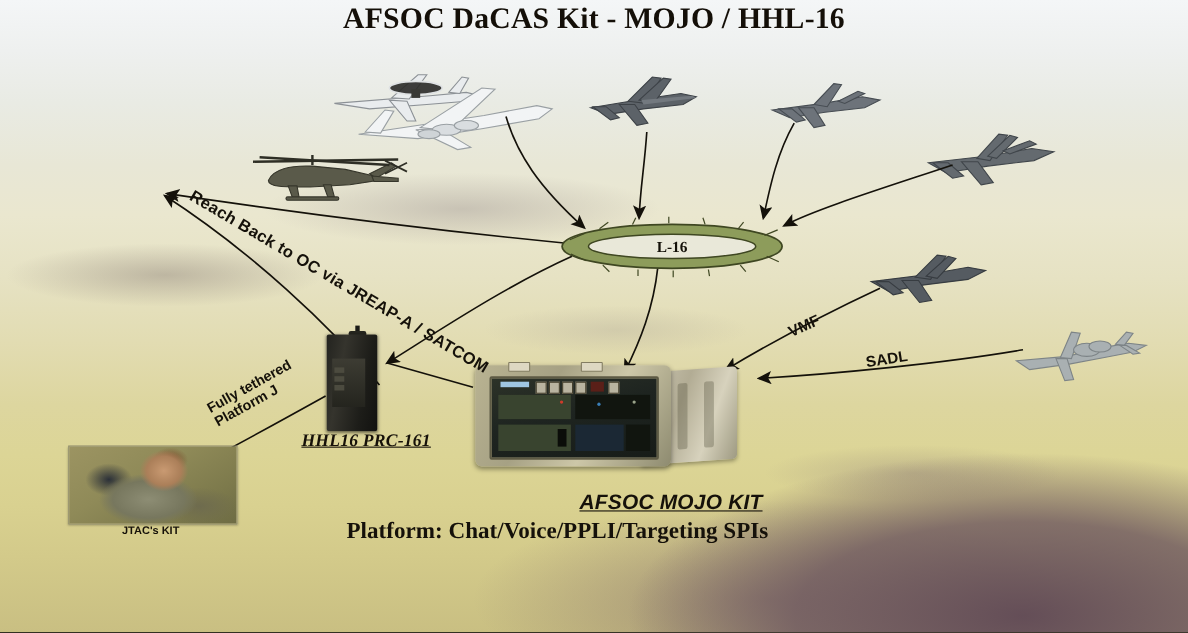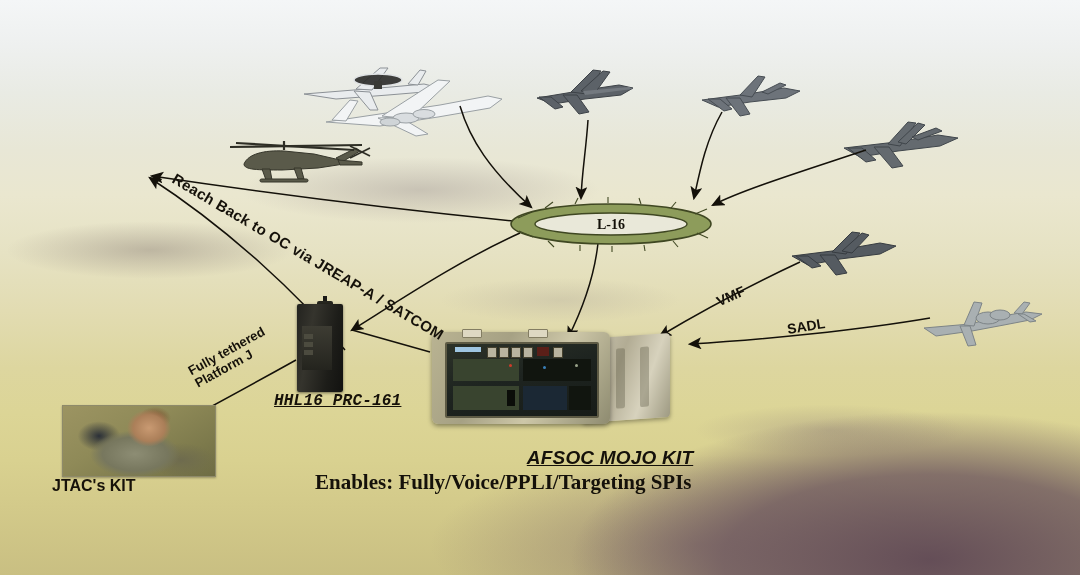--- a/index.html
+++ b/index.html
@@ -37,22 +37,22 @@
   #lbl-reachback{left:178px;top:170px;font-size:15px;transform:rotate(30.5deg);transform-origin:left top;
      font-family:"Liberation Sans",sans-serif;letter-spacing:.3px;}
   #lbl-tether{left:186px;top:366px;font-size:13px;transform:rotate(-29deg);transform-origin:left top;
      font-family:"Liberation Sans",sans-serif;line-height:1.05;}
   #lbl-vmf{left:716px;top:288px;font-size:14px;transform:rotate(-24deg);font-family:"Liberation Sans",sans-serif;}
   #lbl-sadl{left:787px;top:318px;font-size:14px;transform:rotate(-9deg);font-family:"Liberation Sans",sans-serif;}
 
   
   .caption{position:absolute;font-weight:bold;color:#161109;}
   #cap-prc{left:274px;top:392px;font-size:16px;font-style:italic;text-decoration:underline;
-     font-family:Liberation Mono, monospace;letter-spacing:.2px;}
-  #cap-jtac{left:52px;top:477px;width:170px;text-align:left;font-size:16px;
+     font-family:Liberation Serif, serif;letter-spacing:.2px;}
+  #cap-jtac{left:52px;top:477px;width:170px;text-align:center;font-size:10px;
      font-family:"Liberation Sans",sans-serif;}
 
   
   #bottom{position:absolute;left:300px;top:447px;width:620px;color:#15110a;}
   #bottom .hdr{text-align:center;font-size:19px;font-weight:bold;font-style:italic;
      text-decoration:underline;font-family:"Liberation Sans",sans-serif;letter-spacing:.2px;}
   #bottom .l1,#bottom .l2{font-size:19px;font-family:"Liberation Sans",sans-serif;
      font-weight:600;margin-left:15px;line-height:1.18;}
   #bottom .l3{font-size:21px;font-weight:bold;margin-left:15px;margin-top:1px;
      font-family:"Liberation Serif",serif;}
@@ -103,20 +103,21 @@
 
   
   .ac{position:absolute;}
   .ac svg{position:static;display:block;}
 </style>
 </head>
 <body>
 
 <div id="stage">
 
+  <div id="title">AFSOC DaCAS Kit - MOJO / HHL-16</div>
 
   <div class="layer">
 
     <div class="ac" style="left:296px;top:62px;">
       <svg width="150" height="58" viewBox="0 0 150 58">
         <g fill="#e9ecee" stroke="#8c9196" stroke-width="1">
           <path d="M8 32 L95 25 L128 22 L140 25 L128 30 L92 33 L40 37 Z"></path>
           <path d="M60 27 L84 6 L92 6 L76 28 Z"></path>
           <path d="M58 29 L74 48 L82 48 L74 30 Z"></path>
           <path d="M112 22 L124 8 L130 9 L122 23 Z"></path>
@@ -334,16 +335,16 @@
   </div>
 
   <div class="linelabel" id="lbl-vmf">VMF</div>
   <div class="linelabel" id="lbl-sadl">SADL</div>
 
   <div class="caption" id="cap-prc">HHL16 PRC-161</div>
   <div class="caption" id="cap-jtac">JTAC's  KIT</div>
 
   <div id="bottom">
     <div class="hdr">AFSOC MOJO KIT</div>
-    <div class="l3">Enables: Fully/Voice/PPLI/Targeting SPIs</div>
+    <div class="l3">Platform: Chat/Voice/PPLI/Targeting SPIs</div>
   </div>
 
 </div>
 
 </body></html>

